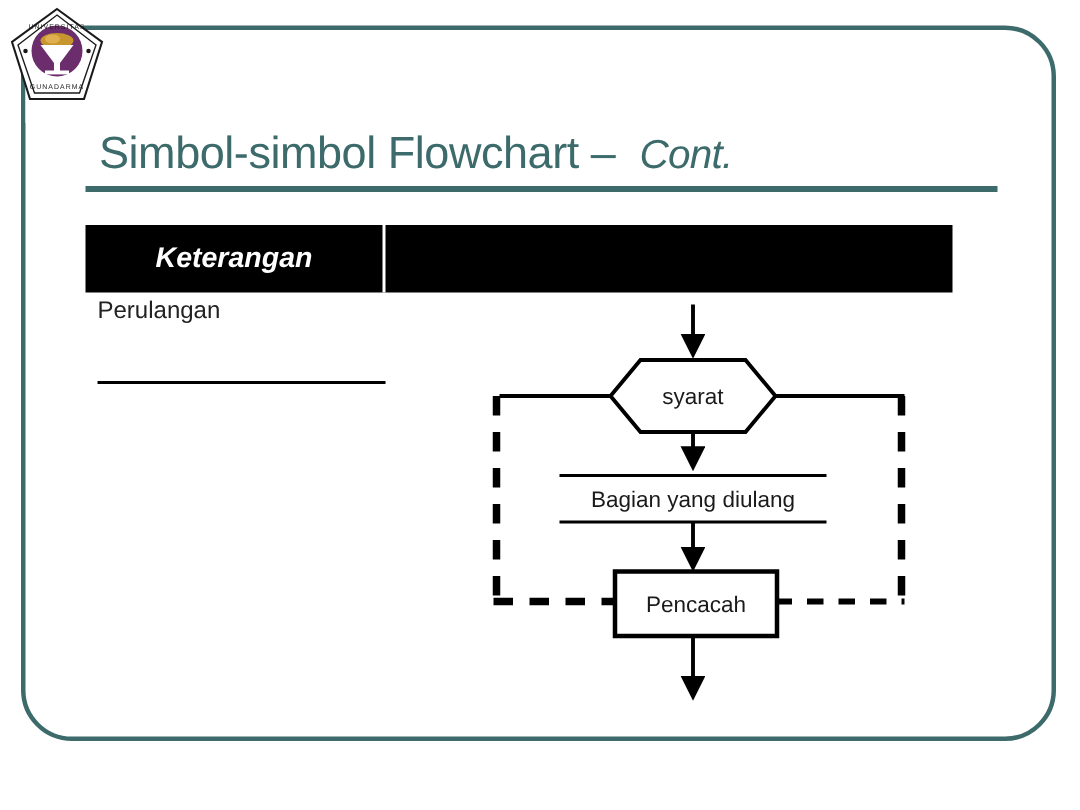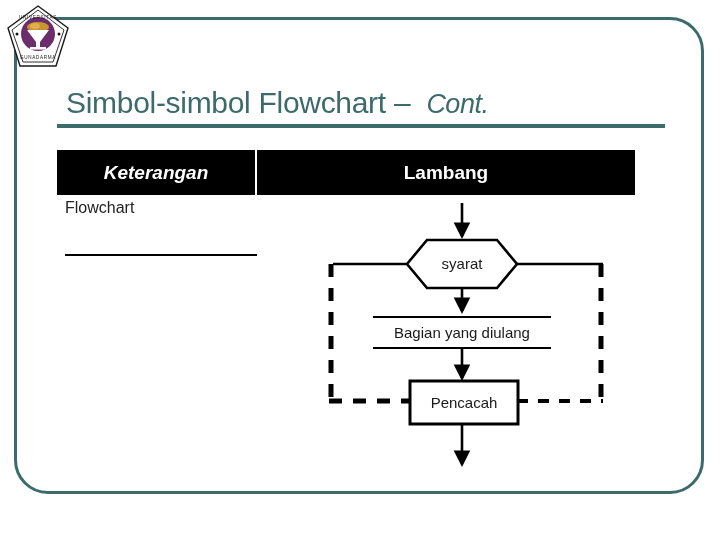--- a/index.html
+++ b/index.html
@@ -176,26 +176,25 @@
   </svg>
 </div>
 
 <div id="title"><span>Simbol-simbol Flowchart</span><span>&nbsp;</span><span>–</span><span>&nbsp;&nbsp;</span><span class="cont">Cont.</span></div>
 <div id="title-rule"></div>
 
 <div id="table">
   <div id="table-head">
     <div id="th-keterangan">Keterangan</div>
     <div id="col-divider"></div>
-    <div id="th-lambang">Lambang</div>
   </div>
 </div>
 
 <div id="cell-keterangan">
-  <div id="cell-keterangan-label">Flowchart</div>
+  <div id="cell-keterangan-label">Perulangan</div>
   <div id="cell-keterangan-rule"></div>
 </div>
 
 <div id="flowchart">
   <svg width="330" height="285" viewBox="0 0 330 285" xmlns="http://www.w3.org/2000/svg">
     <defs>
       <marker id="arr" markerWidth="9" markerHeight="9" refX="5.2" refY="3.2" orient="auto" markerUnits="strokeWidth">
         <path d="M0,0 L6.4,3.2 L0,6.4 z" fill="#000000"></path>
       </marker>
     </defs>

